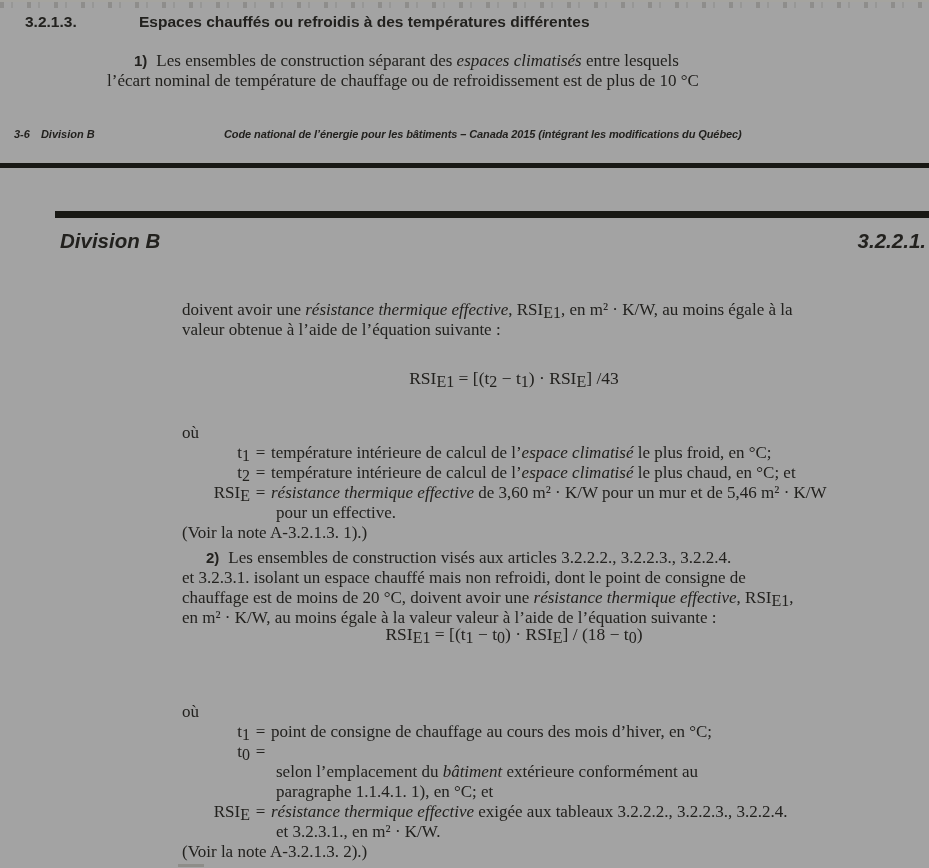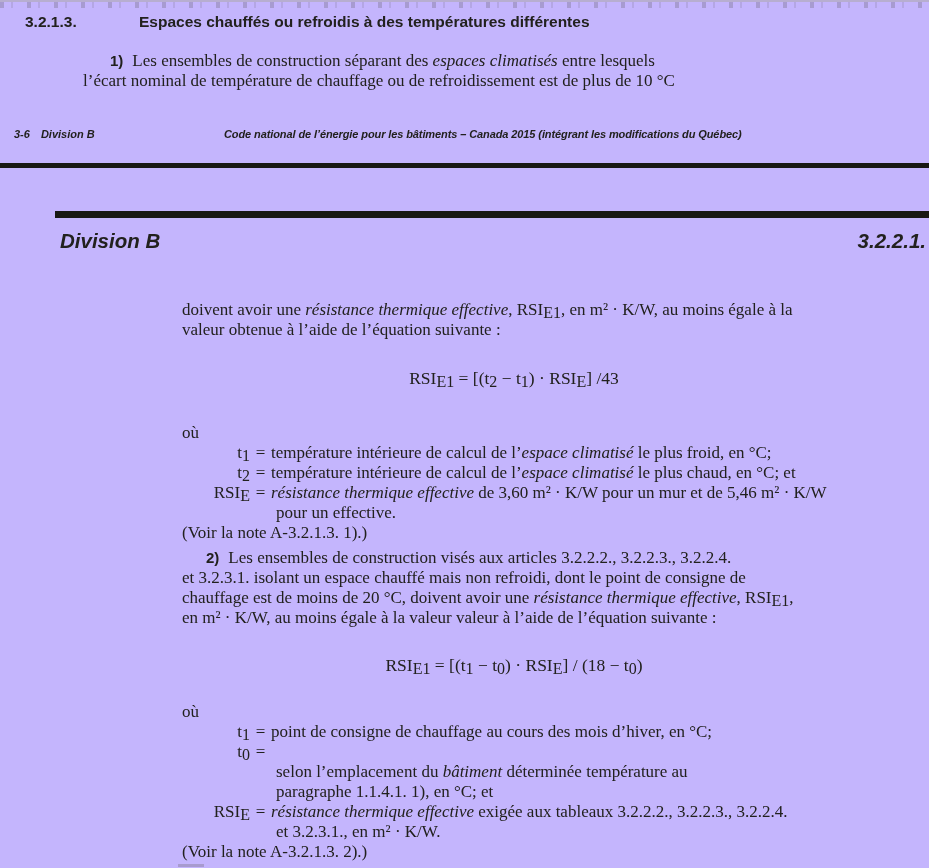--- a/index.html
+++ b/index.html
@@ -1,19 +1,19 @@
 <!DOCTYPE html>
 <html lang="fr"><head>
 <meta charset="utf-8">
 <style>
   html,body{margin:0;padding:0;background:#e8e6dd;}
   .page{
     position:relative;
     width:929px;height:868px;
-    background:#c4b5fd;
+    background:#a3a3a3;
     color:#22211e;
     font-family:"Liberation Serif",serif;
     font-size:17px;line-height:20px;
     overflow:hidden;
   }
   .sans{font-family:"Liberation Sans","DejaVu Sans",sans-serif;font-weight:bold;font-style:normal;}
   .sans-bi{font-family:"Liberation Sans","DejaVu Sans",sans-serif;font-weight:bold;font-style:italic;}
 
   
   .artifact-top{
@@ -26,21 +26,21 @@
   }
   .artifact-bottom{
     position:absolute;left:178px;top:864px;width:26px;height:3px;
     background:rgba(70,64,45,.22);
   }
 
   .sec-heading{position:absolute;top:12px;left:25px;font-size:15.5px;white-space:nowrap;}
   .sec-num{display:inline-block;width:114px;}
 
   .para1{position:absolute;top:51px;left:83px;width:775px;}
-  .pline{white-space:nowrap;}
+  .pline{white-space:nowrap;margin-left:24px;}
   .indent1{padding-left:27px;}
   .marker{font-size:15px;margin-right:9px;}
 
   .footer{position:absolute;top:124px;left:0;width:929px;height:18px;font-size:11px;white-space:nowrap;}
   .f-left{position:absolute;left:14px;top:0;}
   .f-num{margin-right:11px;}
   .f-title{position:absolute;left:212px;top:0;letter-spacing:-0.1px;margin-left:12px;}
 
   .rule1{position:absolute;top:163px;left:0;width:929px;height:5px;background:#181814;}
   .rule2{position:absolute;top:211px;left:55px;width:874px;height:7px;background:#181814;}
@@ -131,37 +131,37 @@
 
     <div class="tline" style="top:523px">(Voir la note A-3.2.1.3. 1).)</div>
 
     <div class="tline p2l1" style="top:548px">
       <span class="marker sans">2)</span><span><span class="seg-r">Les ensembles de construction visés aux articles 3.2.2.2., 3.2.2.3., 3.2.2.4.</span></span>
     </div>
     <div class="tline" style="top:568px">et 3.2.3.1. isolant un espace chauffé mais non refroidi, dont le point de consigne de</div>
     <div class="tline" style="top:588px"><span class="seg-r">chauffage est de moins de 20 °C, doivent avoir une </span><span class="seg-i">résistance thermique effective</span><span class="seg-r">, RSI</span><span class="seg-sub">E1</span><span class="seg-r">,</span></div>
     <div class="tline" style="top:608px">en m² · K/W, au moins égale à la valeur valeur à l’aide de l’équation suivante :</div>
 
-    <div class="tline eq" style="top:655px"><span class="seg-r">RSI</span><span class="seg-sub">E1</span><span class="seg-r"> = [(t</span><span class="seg-sub">1</span><span class="seg-r"> − t</span><span class="seg-sub">0</span><span class="seg-r">) · RSI</span><span class="seg-sub">E</span><span class="seg-r">] / (18 − t</span><span class="seg-sub">0</span><span class="seg-r">)</span></div>
+    <div class="tline eq" style="top:624px"><span class="seg-r">RSI</span><span class="seg-sub">E1</span><span class="seg-r"> = [(t</span><span class="seg-sub">1</span><span class="seg-r"> − t</span><span class="seg-sub">0</span><span class="seg-r">) · RSI</span><span class="seg-sub">E</span><span class="seg-r">] / (18 − t</span><span class="seg-sub">0</span><span class="seg-r">)</span></div>
 
     <div class="tline" style="top:702px">où</div>
 
     <div class="defrow" style="top:722px">
       <span class="dterm"><span class="seg-r">t</span><span class="seg-sub">1</span></span>
       <span class="dsign">=</span>
       <span class="dtext"><span class="seg-r">point de consigne de chauffage au cours des mois d’hiver, en °C;</span></span>
     </div>
     <div class="defrow" style="top:742px">
       <span class="dterm"><span class="seg-r">t</span><span class="seg-sub">0</span></span>
       <span class="dsign">=</span>
     </div>
     <div class="defrow" style="top:762px">
       <span class="dterm"></span>
       <span class="dsign"></span>
-      <span class="dtext cont"><span class="seg-r">selon l’emplacement du </span><span class="seg-i">bâtiment</span><span class="seg-r"> déterminée température au</span></span>
+      <span class="dtext cont"><span class="seg-r">selon l’emplacement du </span><span class="seg-i">bâtiment</span><span class="seg-r"> extérieure conformément au</span></span>
     </div>
     <div class="defrow" style="top:782px">
       <span class="dterm"></span>
       <span class="dsign"></span>
       <span class="dtext cont"><span class="seg-r">paragraphe 1.1.4.1. 1), en °C; et</span></span>
     </div>
     <div class="defrow" style="top:802px">
       <span class="dterm"><span class="seg-r">RSI</span><span class="seg-sub">E</span></span>
       <span class="dsign">=</span>
       <span class="dtext"><span class="seg-i">résistance thermique effective</span><span class="seg-r"> exigée aux tableaux 3.2.2.2., 3.2.2.3., 3.2.2.4.</span></span>

